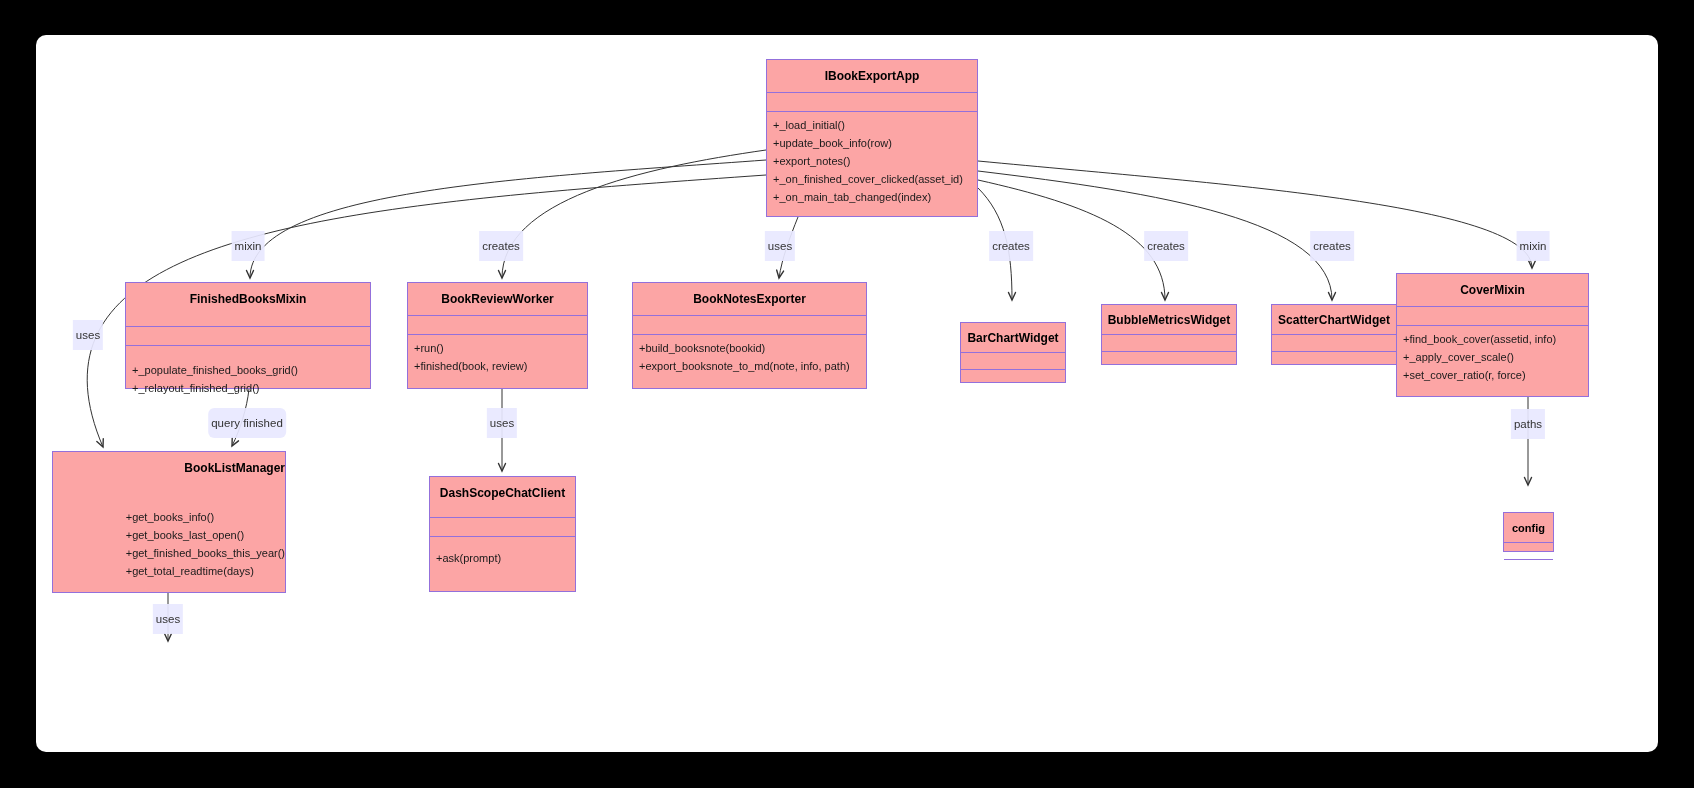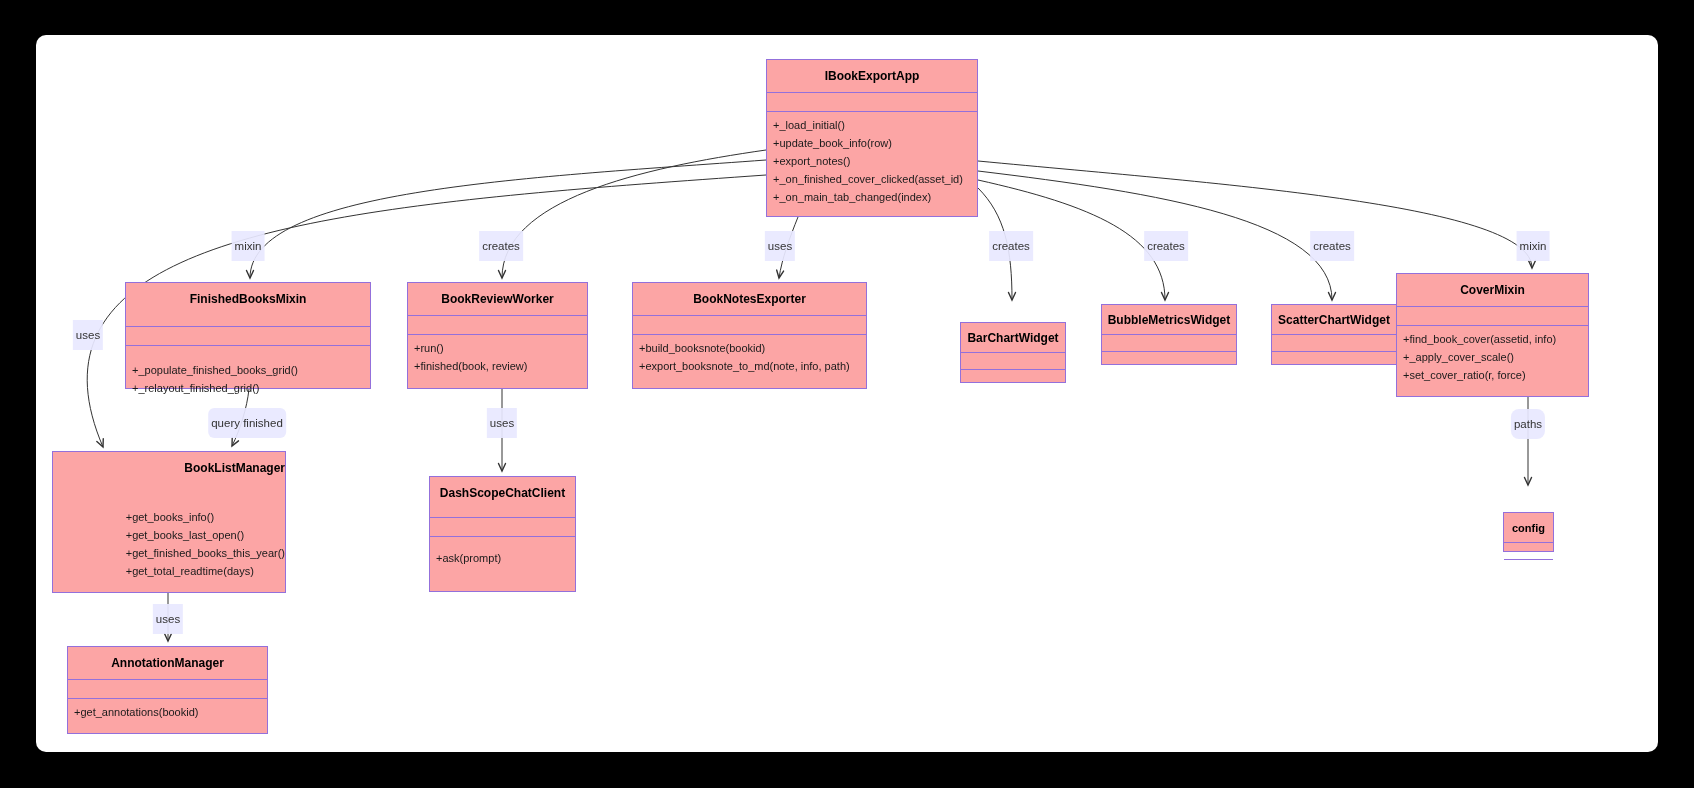--- a/index.html
+++ b/index.html
@@ -89,21 +89,21 @@
   <div class="edge-label" style="left:501px; top:246px;">creates</div>
   <div class="edge-label" style="left:780px; top:246px;">uses</div>
   <div class="edge-label" style="left:1011px; top:246px;">creates</div>
   <div class="edge-label" style="left:1166px; top:246px;">creates</div>
   <div class="edge-label" style="left:1332px; top:246px;">creates</div>
   <div class="edge-label" style="left:1533px; top:246px;">mixin</div>
   <div class="edge-label" style="left:88px; top:335px;">uses</div>
   <div class="edge-label" style="left:247px; top:423px;border-radius:6px;">query finished</div>
   <div class="edge-label" style="left:502px; top:423px;">uses</div>
   <div class="edge-label" style="left:168px; top:619px;">uses</div>
-  <div class="edge-label" style="left:1528px; top:424px;border-radius:8px;">paths</div>
+  <div class="edge-label" style="left:1528px; top:424px;">paths</div>
 
   <div class="box" style="left:766px; top:59px; width:212px; height:158px;">
     <div class="title">IBookExportApp</div>
     <div class="attrs"></div>
     <div class="methods">
       <div class="m">+_load_initial()</div>
       <div class="m">+update_book_info(row)</div>
       <div class="m">+export_notes()</div>
       <div class="m">+_on_finished_cover_clicked(asset_id)</div>
       <div class="m">+_on_main_tab_changed(index)</div>
@@ -177,26 +177,19 @@
   </div>
 
   <div class="box" style="left:429px; top:476px; width:147px; height:116px;gap:8px;">
     <div class="title">DashScopeChatClient</div>
     <div class="attrs"></div>
     <div class="methods">
       <div class="m">+ask(prompt)</div>
     </div>
   </div>
 
-  <div class="box" style="left:67px; top:646px; width:201px; height:88px;">
-    <div class="title">AnnotationManager</div>
-    <div class="attrs"></div>
-    <div class="methods">
-      <div class="m">+get_annotations(bookid)</div>
-    </div>
-  </div>
 
   <div class="box empty small" style="left:1503px; top:512px; width:51px; height:40px;">
     <div class="title">config</div>
     <div class="row1"></div>
     <div class="row2"></div>
   </div>
 </div>
 
 </body></html>

